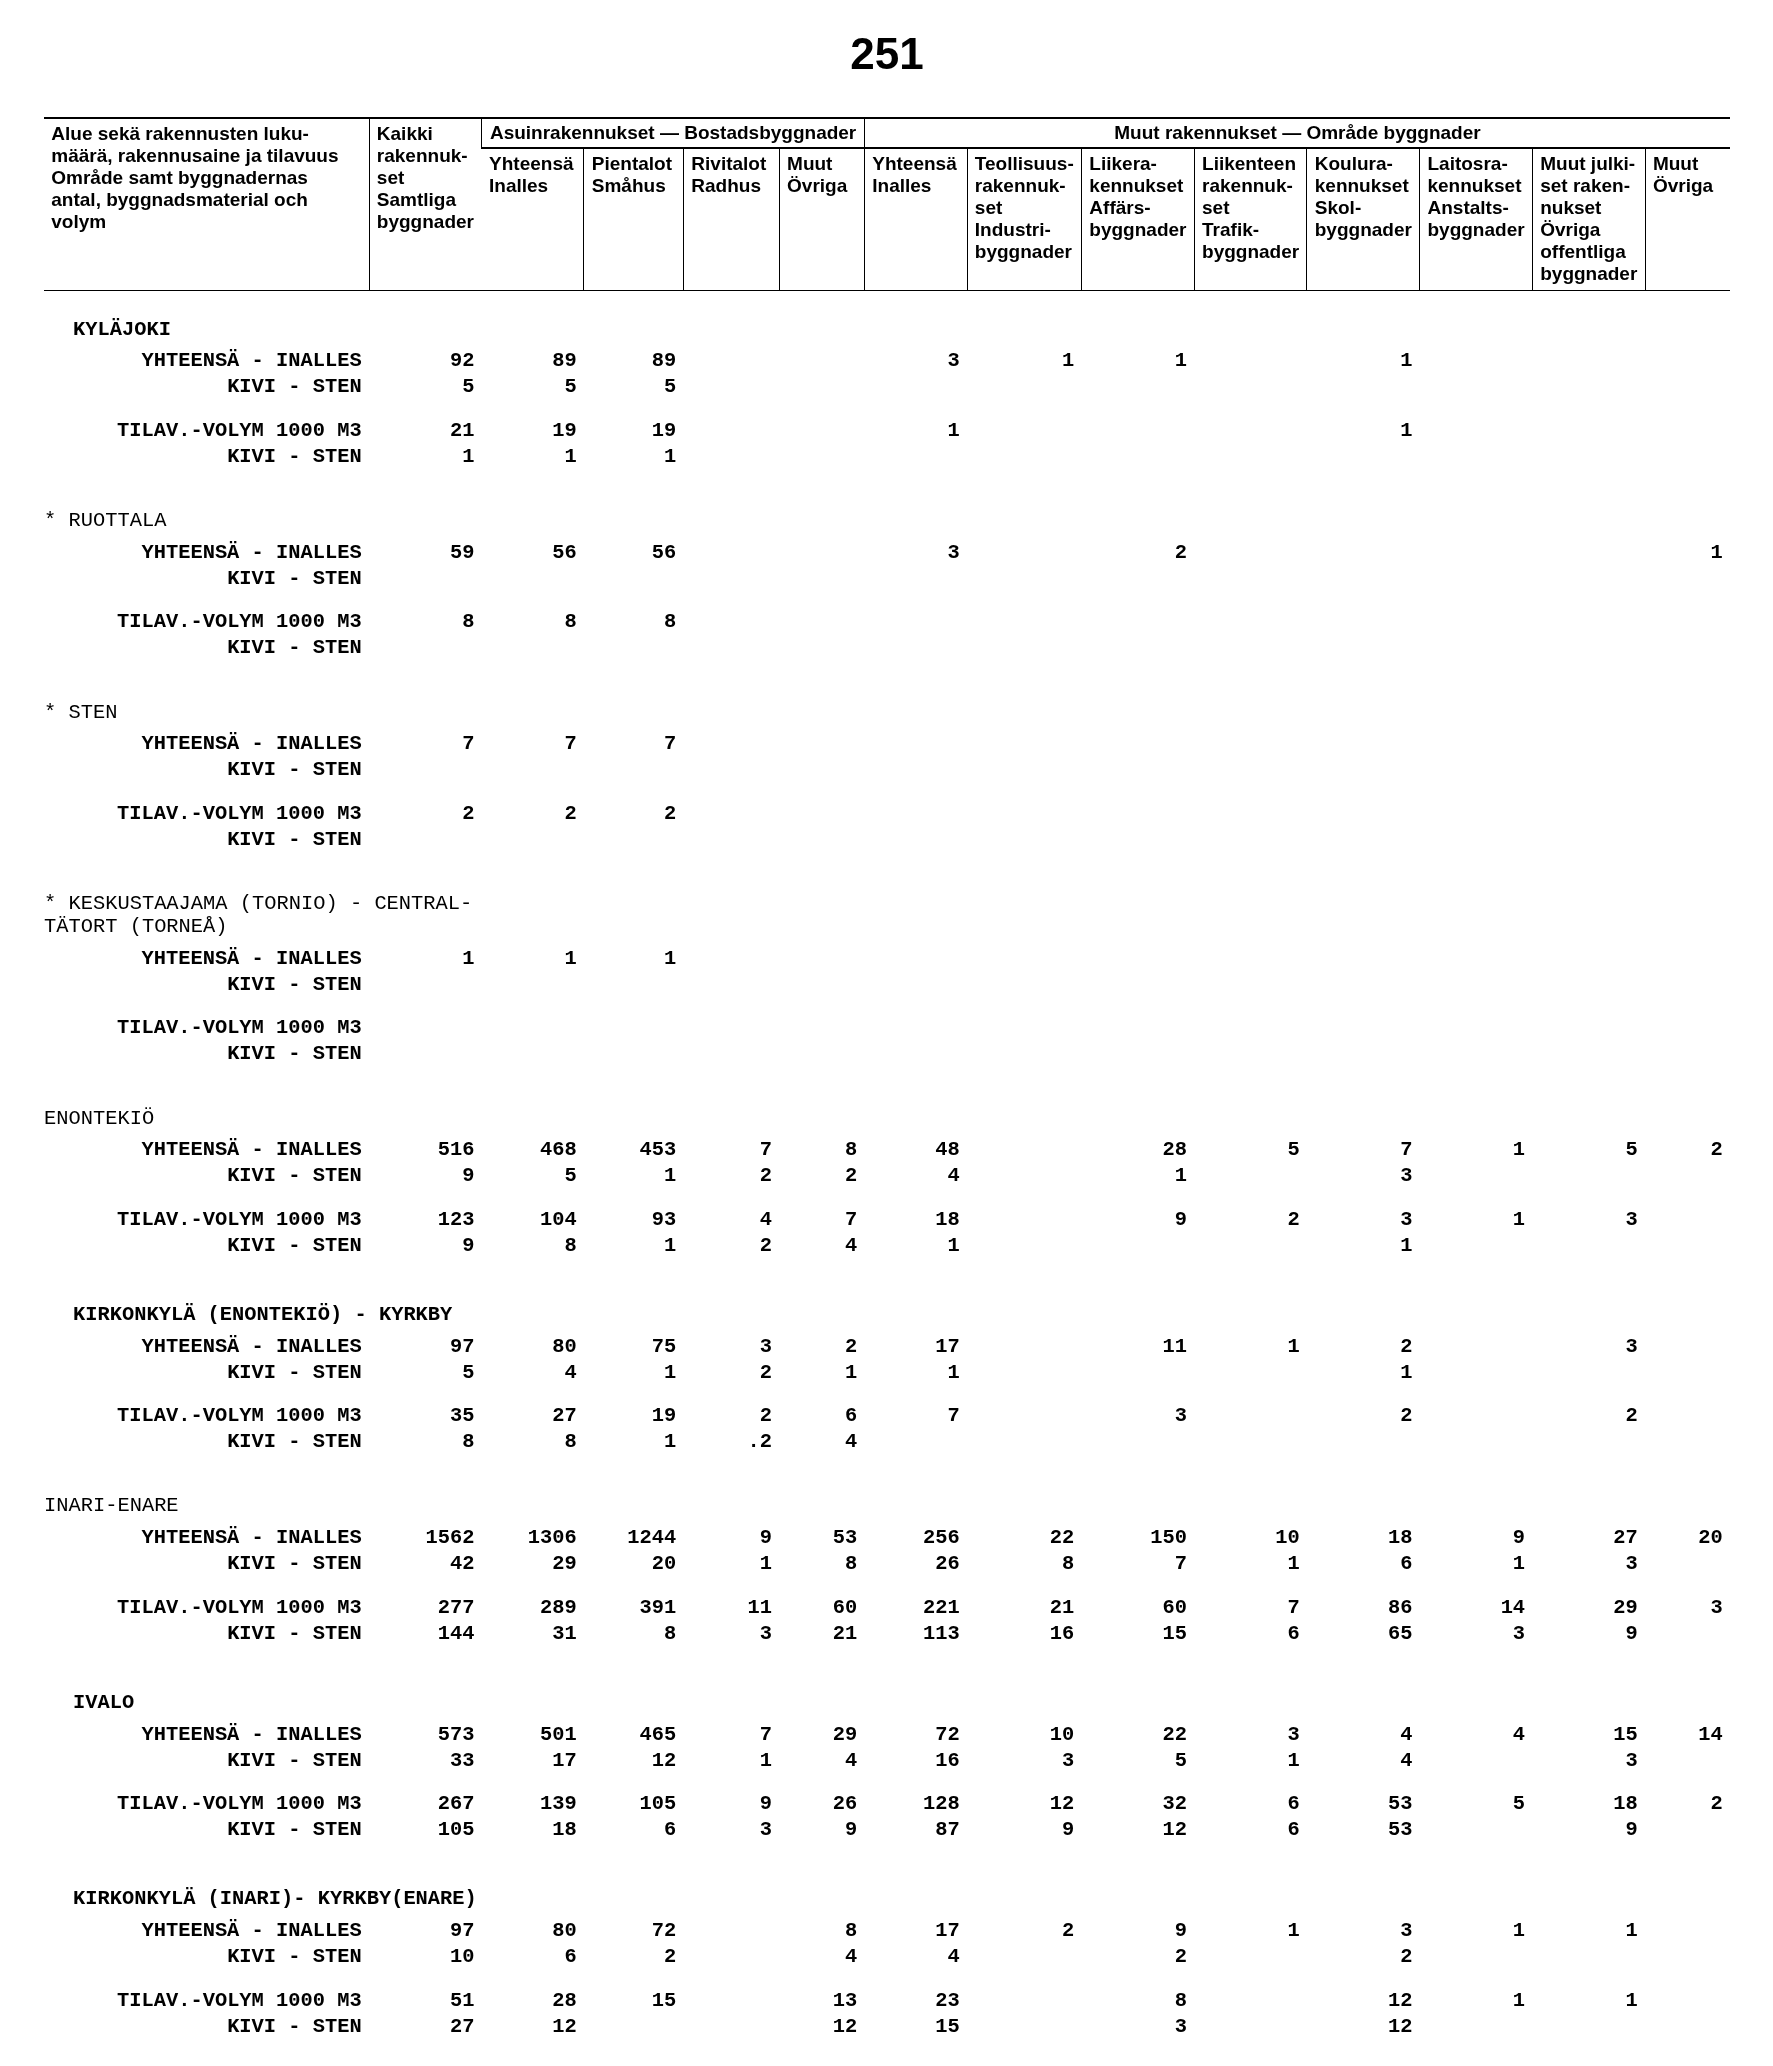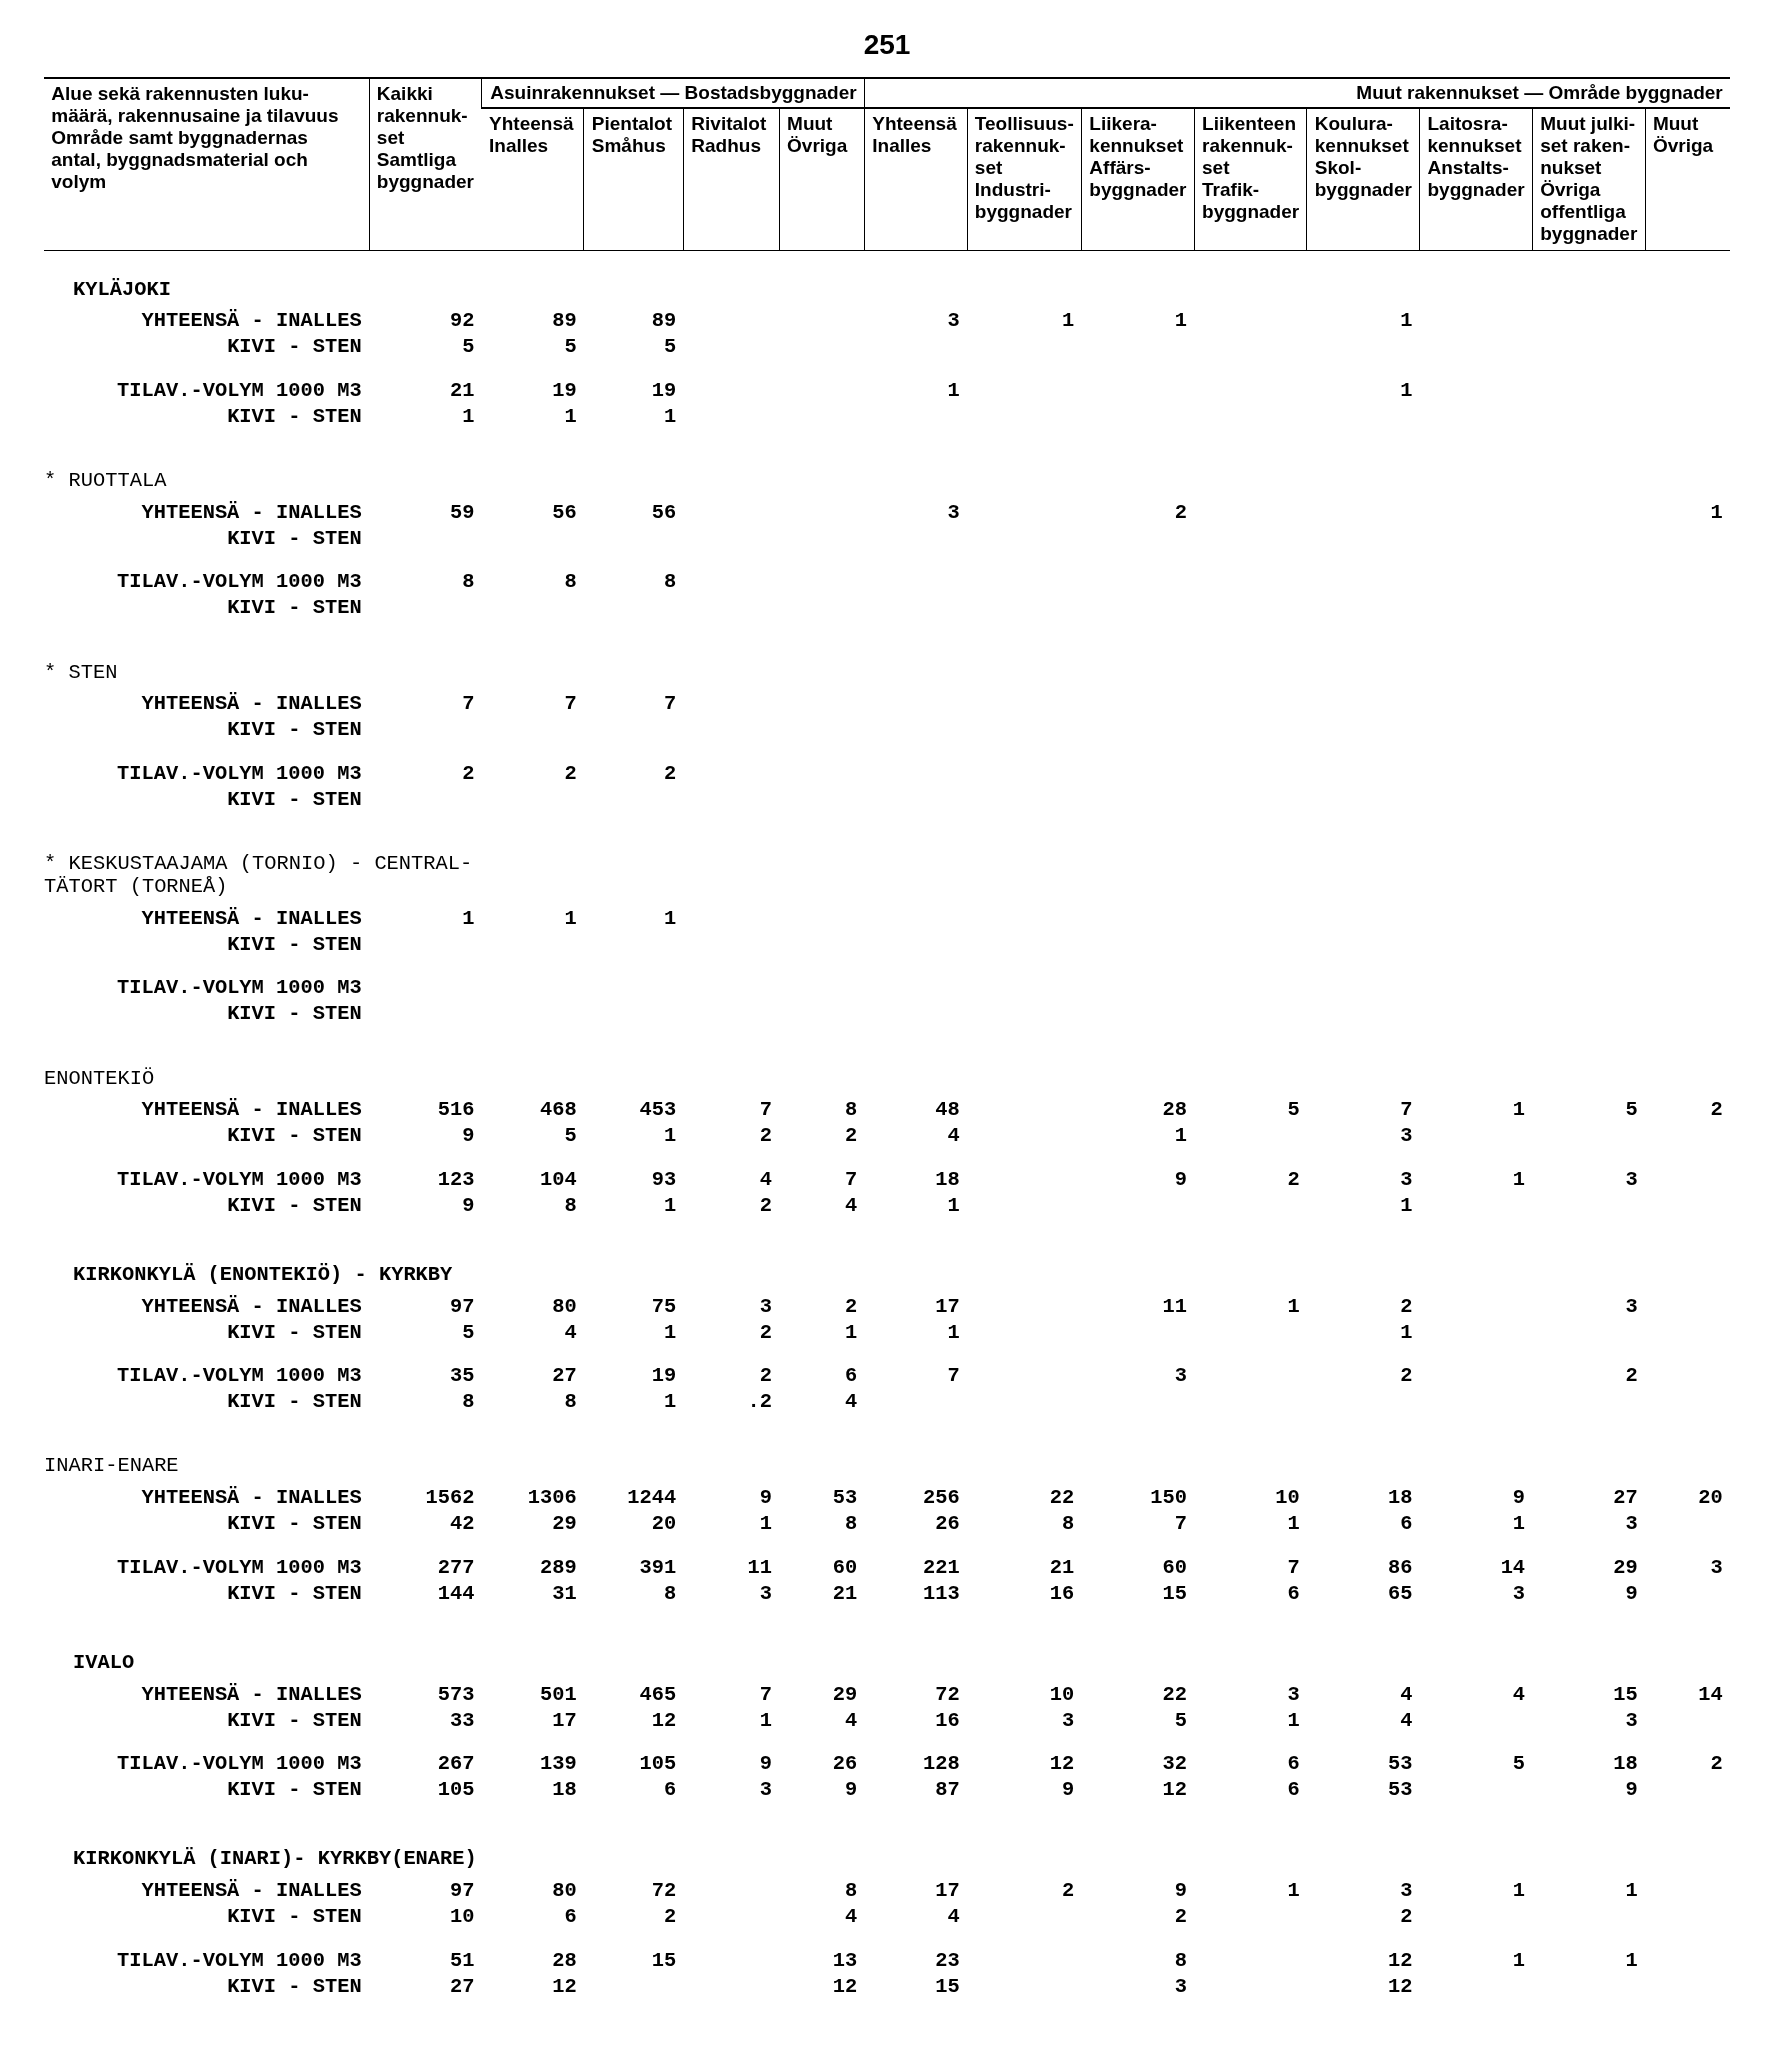--- a/index.html
+++ b/index.html
@@ -11,23 +11,23 @@
   }
   .page {
     width: 1774px;
     height: 2066px;
     box-sizing: border-box;
     padding: 29px 44px;
     position: relative;
   }
   .page-number {
     text-align: center;
-    font-size: 28px;
+    font-size: 44px;
     font-weight: 700;
-    margin-bottom: 16px;
+    margin-bottom: 38px;
   }
   table.main {
     width: 100%;
     border-collapse: collapse;
     font-size: 19px;
   }
   table.main thead th {
     border-top: 2.9px solid #000;
     border-bottom: 1.5px solid #000;
     border-left: 1.5px solid #000;
@@ -37,21 +37,21 @@
     font-weight: 700;
   }
   table.main thead th:first-child {
     border-left: none;
   }
   table.main thead th.last {
     border-right: none;
   }
   table.main thead tr.r1 th.group {
     border-bottom: 1.5px solid #000;
-    text-align: right;
+    text-align: center;
     padding: 2.9px 7.3px;
   }
   table.main tbody td {
     padding: 1.5px 7.3px;
     font-family: 'Courier New', Courier, monospace;
     font-size: 20.4px;
     font-weight: 600;
     white-space: nowrap;
     text-align: right;
   }

